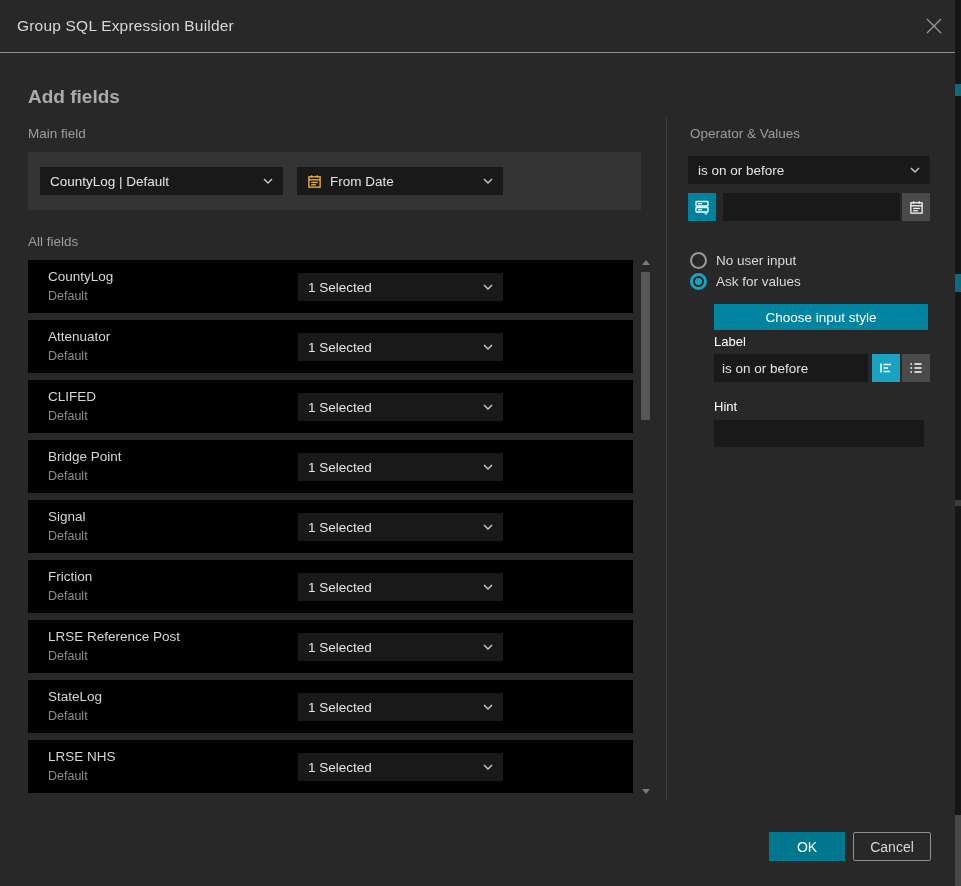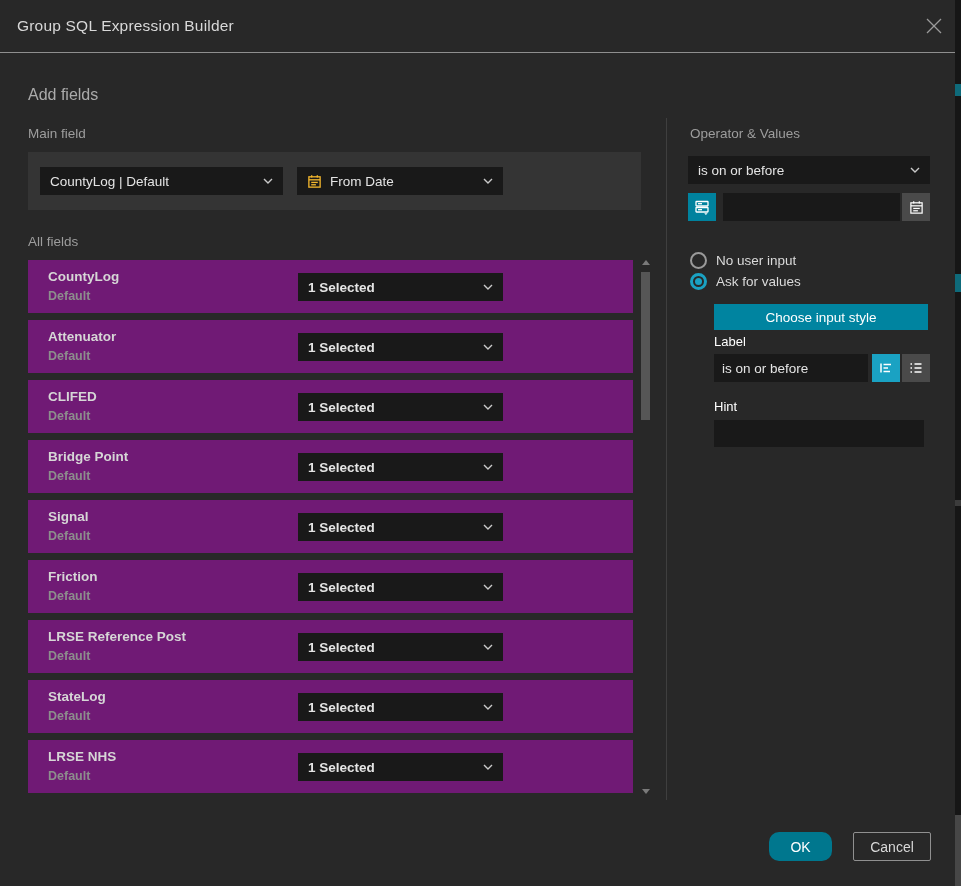--- a/index.html
+++ b/index.html
@@ -8,40 +8,40 @@
 
   
   .titlebar{position:absolute;left:0;top:0;width:955px;height:52px;}
   .titlebar .title{position:absolute;left:17px;top:0;line-height:52px;font-size:15.5px;
     font-weight:normal;color:#d8d8d8;letter-spacing:.2px;}
   .close-btn{position:absolute;right:12px;top:17px;width:18px;height:18px;cursor:pointer;
     display:flex;align-items:center;justify-content:center;}
   .title-divider{position:absolute;left:0;top:52px;width:955px;height:1px;background:#8f8f8f;}
 
   
-  .h-add{position:absolute;left:28px;top:86px;font-size:16px;font-weight:normal;color:#ababab;}
+  .h-add{position:absolute;left:28px;top:86px;font-size:19px;font-weight:bold;color:#ababab;}
   .h-sub{position:absolute;font-size:13.5px;font-weight:normal;color:#9d9d9d;}
 
   
   .sel{background:#191919;display:flex;align-items:center;padding:0 10px;box-sizing:border-box;
     font-size:13.5px;color:#e4e4e4;cursor:pointer;}
   .sel .txt{flex:1;white-space:nowrap;overflow:hidden;}
   .sel .chev{flex:none;margin-left:6px;display:flex;}
   .tb{background:#191919;border:none;box-sizing:border-box;color:#e4e4e4;font-size:13.5px;
     padding:0 8px;font-family:"Liberation Sans",sans-serif;}
 
   
   .main-panel{position:absolute;left:28px;top:152px;width:613px;height:58px;background:#343434;}
   .main-panel .sel1{position:absolute;left:12px;top:15px;width:243px;height:28px;}
   .main-panel .sel2{position:absolute;left:269px;top:15px;width:206px;height:28px;}
   .cal-ic{display:flex;margin-right:8px;flex:none;}
 
   
   .rows{position:absolute;left:28px;top:260px;width:605px;}
-  .frow{position:relative;height:53px;margin-bottom:7px;background:#701a75;font-weight:bold;}
+  .frow{position:relative;height:53px;margin-bottom:7px;background:#000000;}
   .frow .fname{position:absolute;left:20px;top:9px;font-size:13.5px;color:#d6d6d6;}
   .frow .fsub{position:absolute;left:20px;top:29px;font-size:12.5px;color:#8d8d8d;}
   .frow .sel{position:absolute;left:270px;top:13px;width:205px;height:28px;}
 
   
   .sbar{position:absolute;left:640px;top:258px;width:11px;height:538px;}
   .sbar .thumb{position:absolute;left:1px;top:14px;width:9px;height:148px;background:#565656;}
   .arr{position:absolute;left:2px;width:0;height:0;border-left:4px solid transparent;
     border-right:4px solid transparent;}
   .arr.up{top:2px;border-bottom:5px solid #7a7a7a;}
@@ -66,22 +66,22 @@
     border-radius:50%;background:#1aa2c3;}
   .radio-row .rlbl{font-size:13.5px;color:#dadada;}
 
   .choose-btn{position:absolute;left:714px;top:304px;width:214px;height:26px;background:#0084a0;
     color:#fff;font-size:13.5px;border:none;cursor:pointer;font-family:"Liberation Sans",sans-serif;}
   .cap{position:absolute;font-size:13px;color:#ffffff;}
   .label-input{position:absolute;left:714px;top:354px;width:154px;height:28px;}
   .hint-input{position:absolute;left:714px;top:420px;width:210px;height:27px;background:#191919;}
 
   
-  .ok-btn{position:absolute;left:769px;top:832px;width:63px;height:29px;background:#00778e;
-    color:#fff;font-size:14px;border:none;border-radius:10px;cursor:pointer;
+  .ok-btn{position:absolute;left:769px;top:832px;width:76px;height:29px;background:#00778e;
+    color:#fff;font-size:14px;border:none;border-radius:0;cursor:pointer;
     font-family:"Liberation Sans",sans-serif;}
   .cancel-btn{position:absolute;left:853px;top:832px;width:78px;height:29px;background:transparent;
     color:#d8d8d8;font-size:14px;border:1px solid #909090;border-radius:2px;cursor:pointer;
     font-family:"Liberation Sans",sans-serif;box-sizing:border-box;}
 
   
   .edge{position:absolute;left:955px;top:0;width:6px;height:886px;background:#161616;}
   .edge .frag{position:absolute;left:0;width:6px;}
 </style>
 </head>

